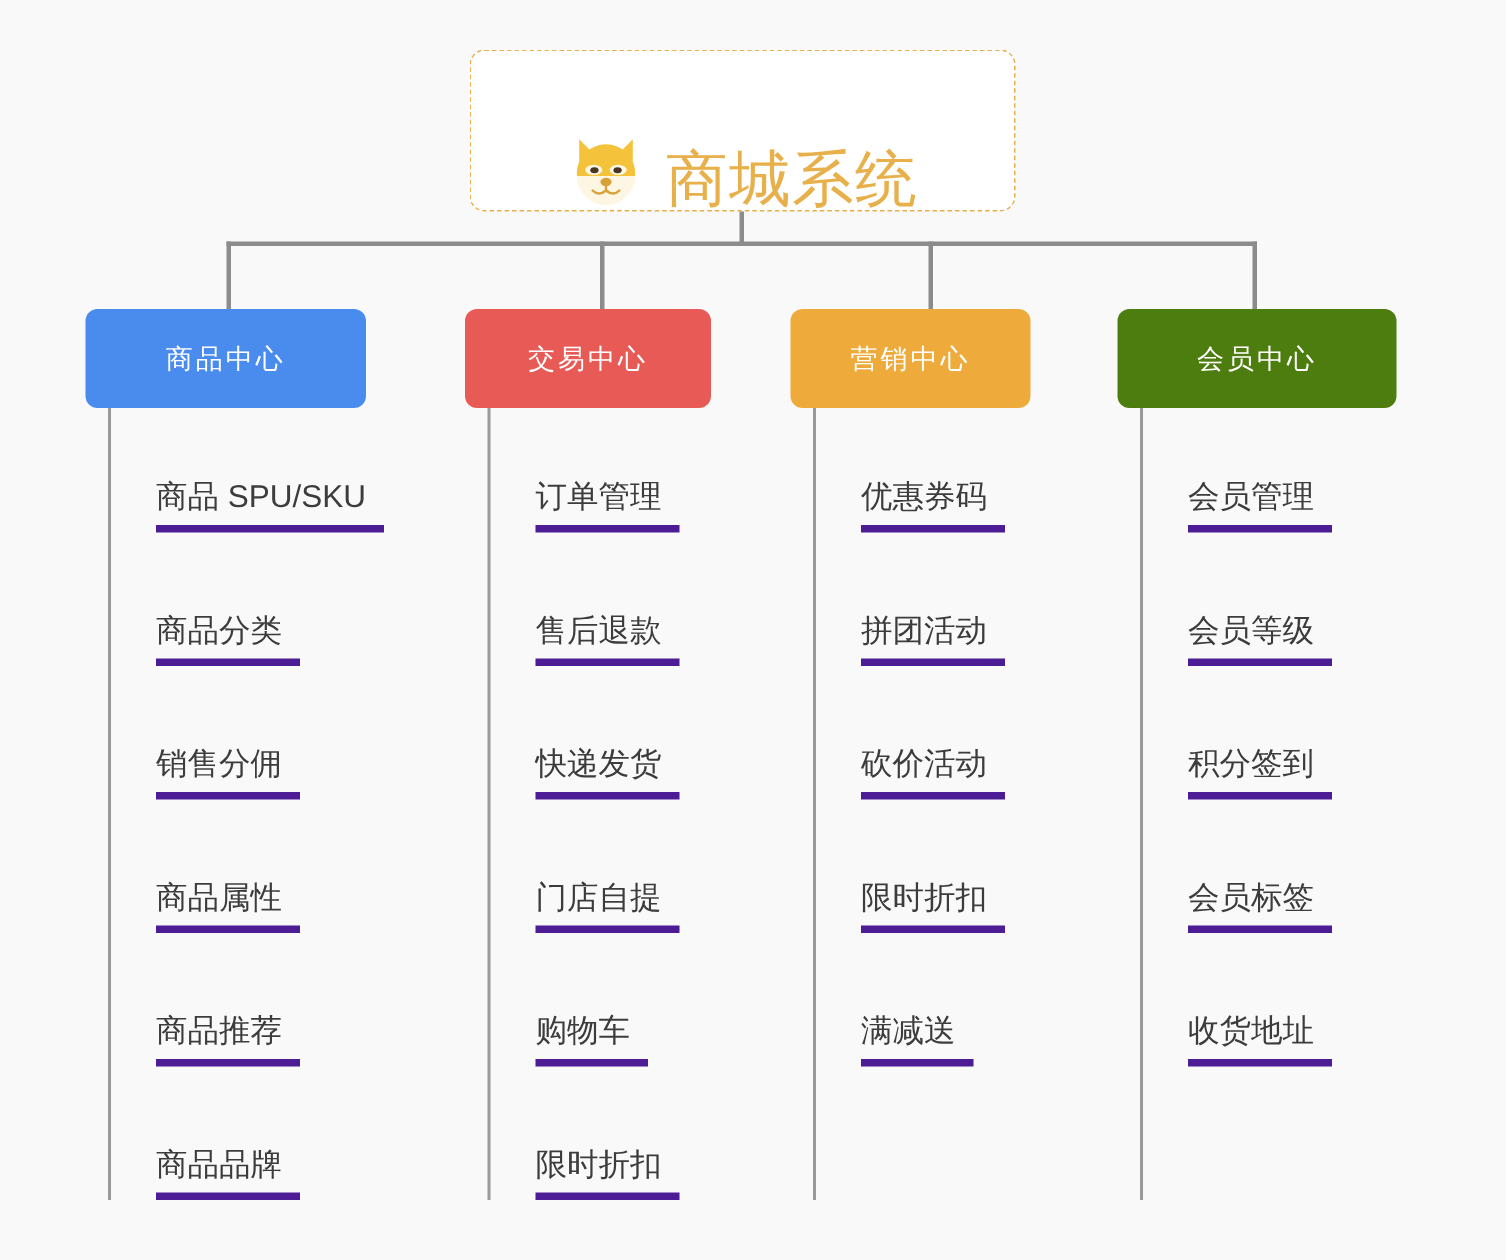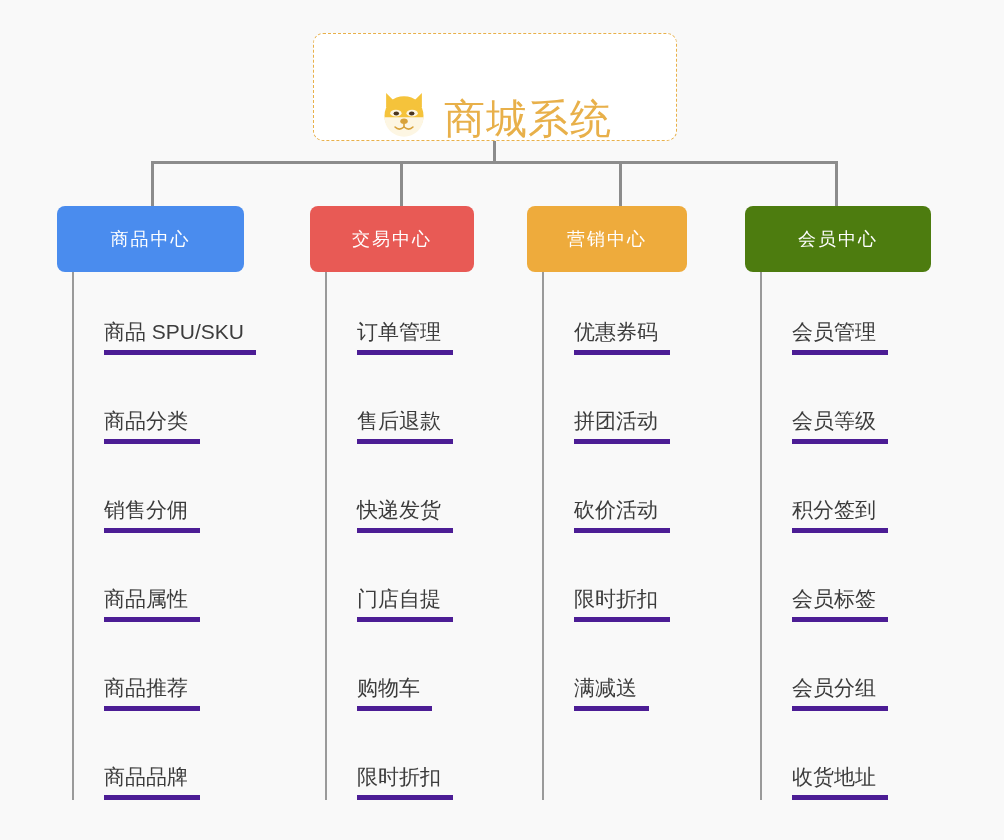--- a/index.html
+++ b/index.html
@@ -241,21 +241,18 @@
       <div class="leaf">
         <span class="leaf-label">会员等级</span>
       </div>
       <div class="leaf">
         <span class="leaf-label">积分签到</span>
       </div>
       <div class="leaf">
         <span class="leaf-label">会员标签</span>
       </div>
       <div class="leaf">
-        <span class="leaf-label">会员分组</span>
-      </div>
-      <div class="leaf">
         <span class="leaf-label">收货地址</span>
       </div>
     </div>
   </div>
 
 </div>
 
 </body></html>

